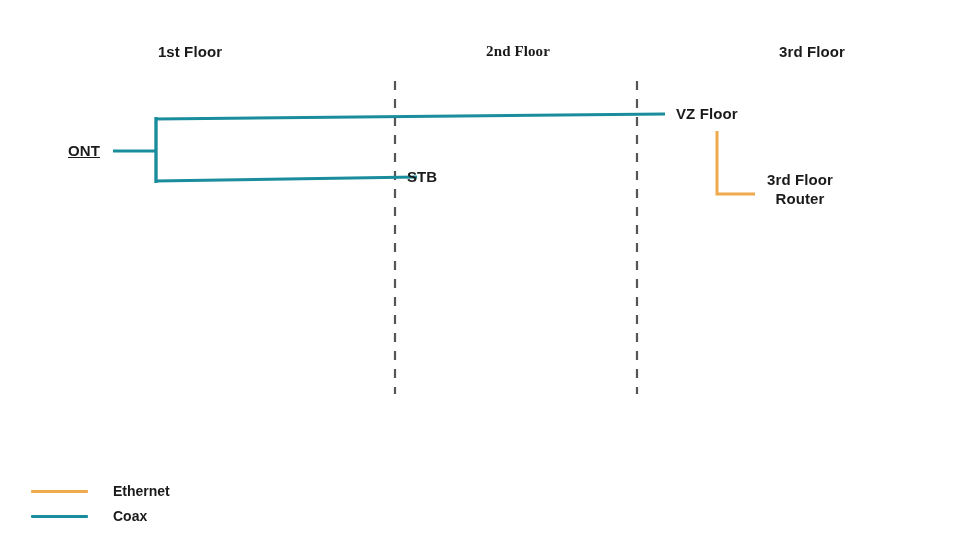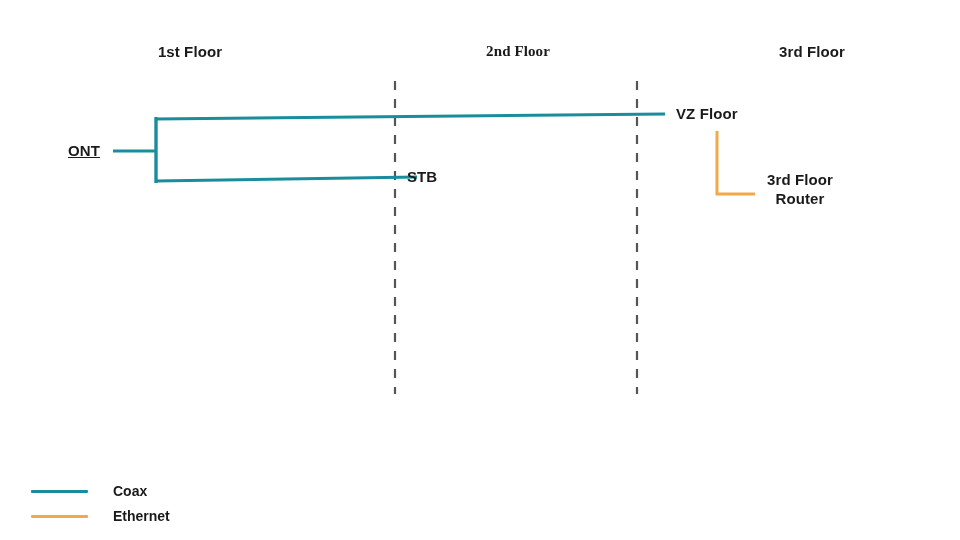--- a/index.html
+++ b/index.html
@@ -103,22 +103,22 @@
   <div class="node-label" id="node-label-ont" style="left: 68px; top: 133px; text-decoration: underline;">ONT</div>
   <div class="node-label" id="node-label-stb" style="left: 407px; top: 159px;">STB</div>
   <div class="node-label" id="node-label-vz-router" style="left: 676px; top: 96px;">VZ Floor</div>
   <div class="node-label centered" id="node-label-devices" style="left: 800px; top: 161px;">
     <div>3rd Floor</div>
     <div>Router</div>
   </div>
 
   <div class="legend">
     <div class="legend-row">
+      <span class="legend-swatch" id="legend-swatch-1" style="background: rgb(240, 169, 77);"></span>
+      <span class="legend-text">Ethernet</span>
+    </div>
+    <div class="legend-row">
       <span class="legend-swatch" id="legend-swatch-0" style="background: rgb(26, 141, 156);"></span>
       <span class="legend-text">Coax</span>
-    </div>
-    <div class="legend-row">
-      <span class="legend-swatch" id="legend-swatch-1" style="background: rgb(240, 169, 77);"></span>
-      <span class="legend-text">Ethernet</span>
     </div>
   </div>
 
 </div>
 
 </body></html>

